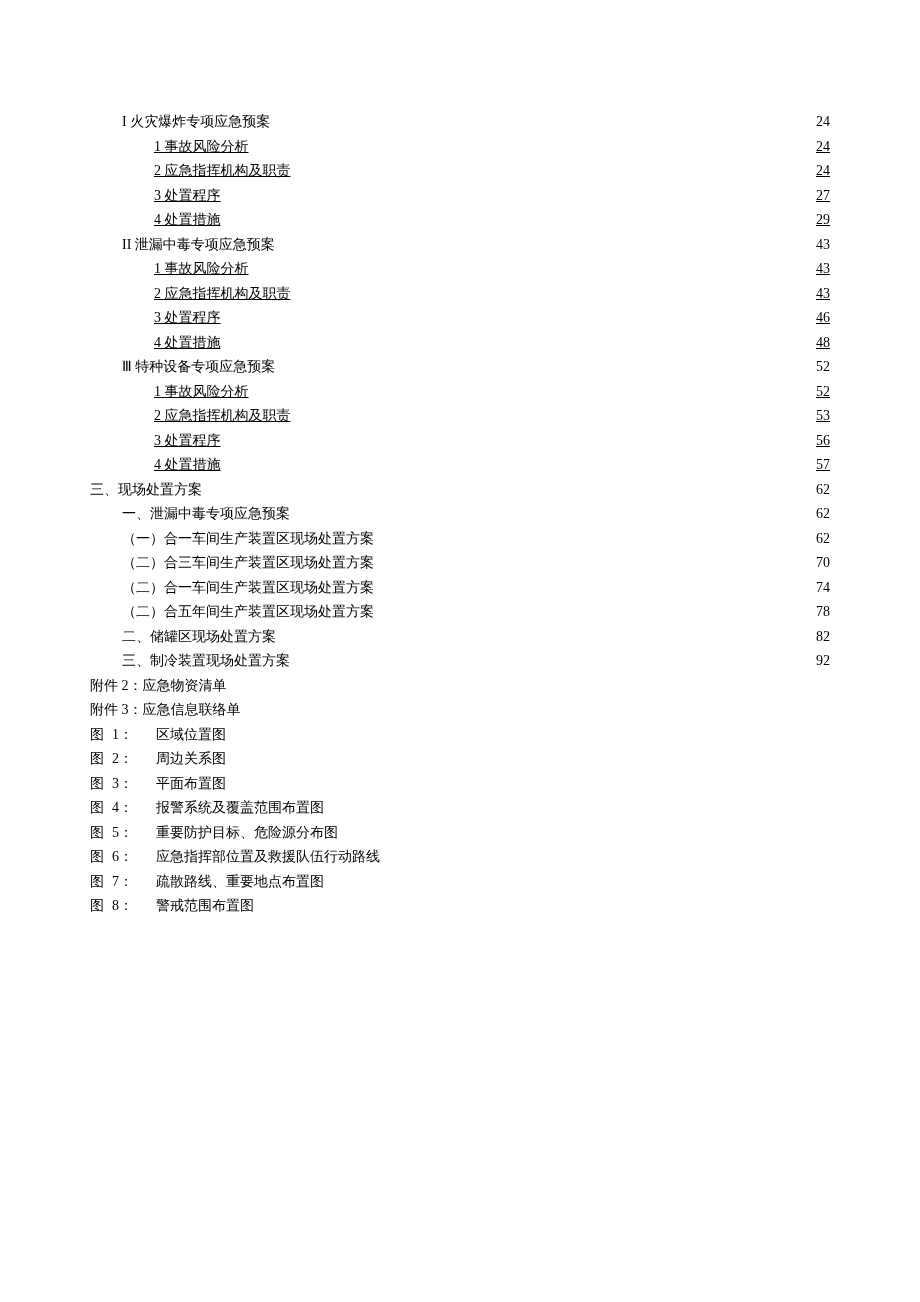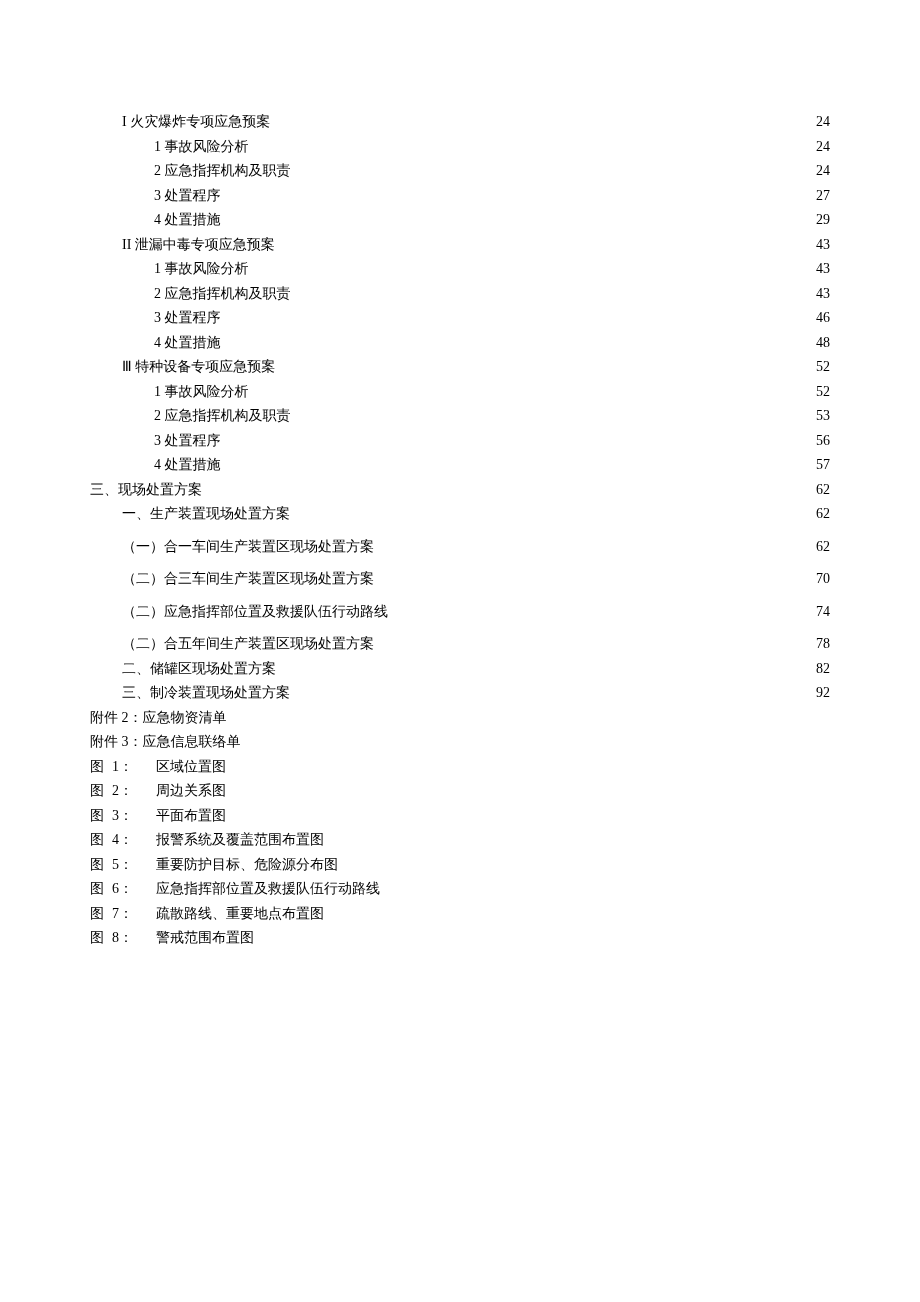--- a/index.html
+++ b/index.html
@@ -36,22 +36,22 @@
       position: absolute;
       left: 2px;
       right: 0;
       overflow: hidden;
     }
     .toc-entry .page {
       flex-shrink: 0;
       padding-left: 2px;
     }
     .indent-1 { padding-left: 32px; }
-    .indent-2 { padding-left: 64px; }
-    .indent-3 { padding-left: 32px; margin-top: 8px; }
+    .indent-2 { padding-left: 64px; text-decoration: underline; }
+    .indent-3 { padding-left: 32px; }
     .simple-line {
       line-height: 1.75;
     }
     .fig-line {
       display: flex;
       line-height: 1.75;
     }
     .fig-label {
       width: 22px;
     }
@@ -141,36 +141,36 @@
       <span class="label">4 处置措施 </span>
       <span class="dots"></span>
       <span class="page">57</span>
     </div>
     <div class="toc-entry indent-0">
       <span class="label">三、现场处置方案 </span>
       <span class="dots"></span>
       <span class="page">62</span>
     </div>
     <div class="toc-entry indent-1">
-      <span class="label">一、生产装置现场处置方案 </span>
+      <span class="label">一、泄漏中毒专项应急预案 </span>
       <span class="dots"></span>
       <span class="page">62</span>
     </div>
     <div class="toc-entry indent-3">
       <span class="label">（一）合一车间生产装置区现场处置方案</span>
       <span class="dots"></span>
       <span class="page">62</span>
     </div>
     <div class="toc-entry indent-3">
       <span class="label">（二）合三车间生产装置区现场处置方案</span>
       <span class="dots"></span>
       <span class="page">70</span>
     </div>
     <div class="toc-entry indent-3">
-      <span class="label">（二）应急指挥部位置及救援队伍行动路线</span>
+      <span class="label">（二）合一车间生产装置区现场处置方案</span>
       <span class="dots"></span>
       <span class="page">74</span>
     </div>
     <div class="toc-entry indent-3">
       <span class="label">（二）合五年间生产装置区现场处置方案</span>
       <span class="dots"></span>
       <span class="page">78</span>
     </div>
     <div class="toc-entry indent-1">
       <span class="label">二、储罐区现场处置方案 </span>

